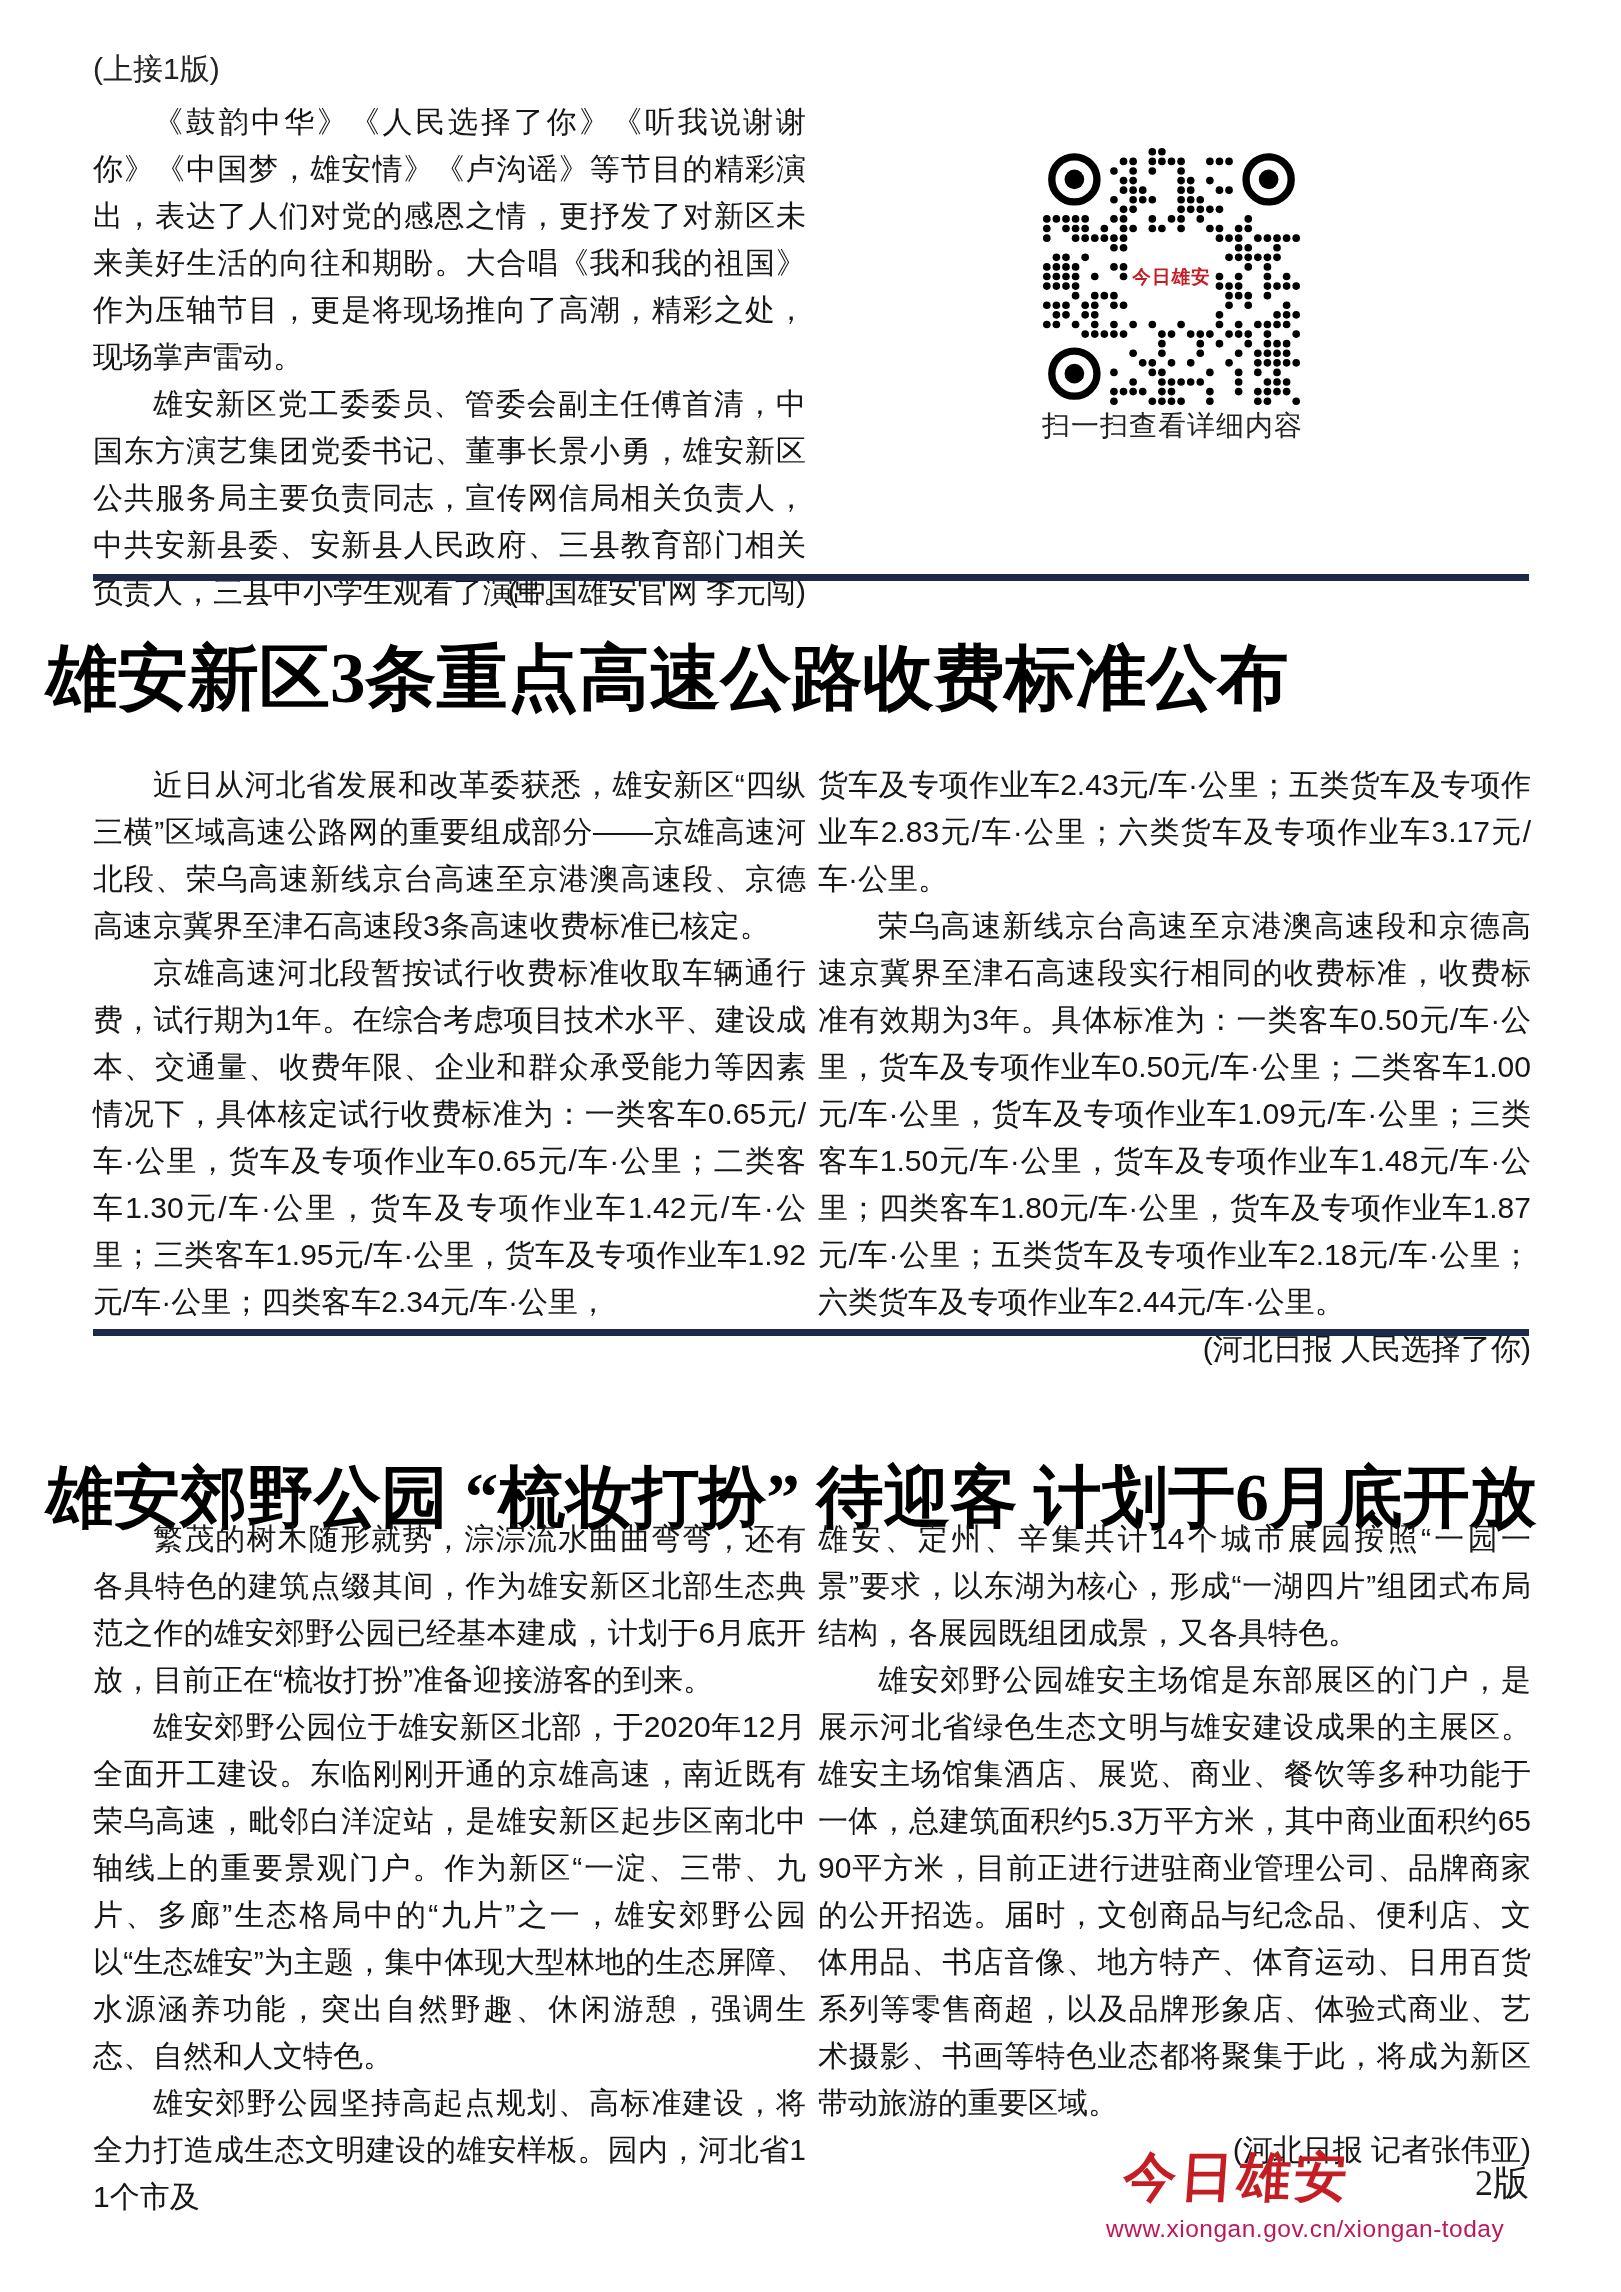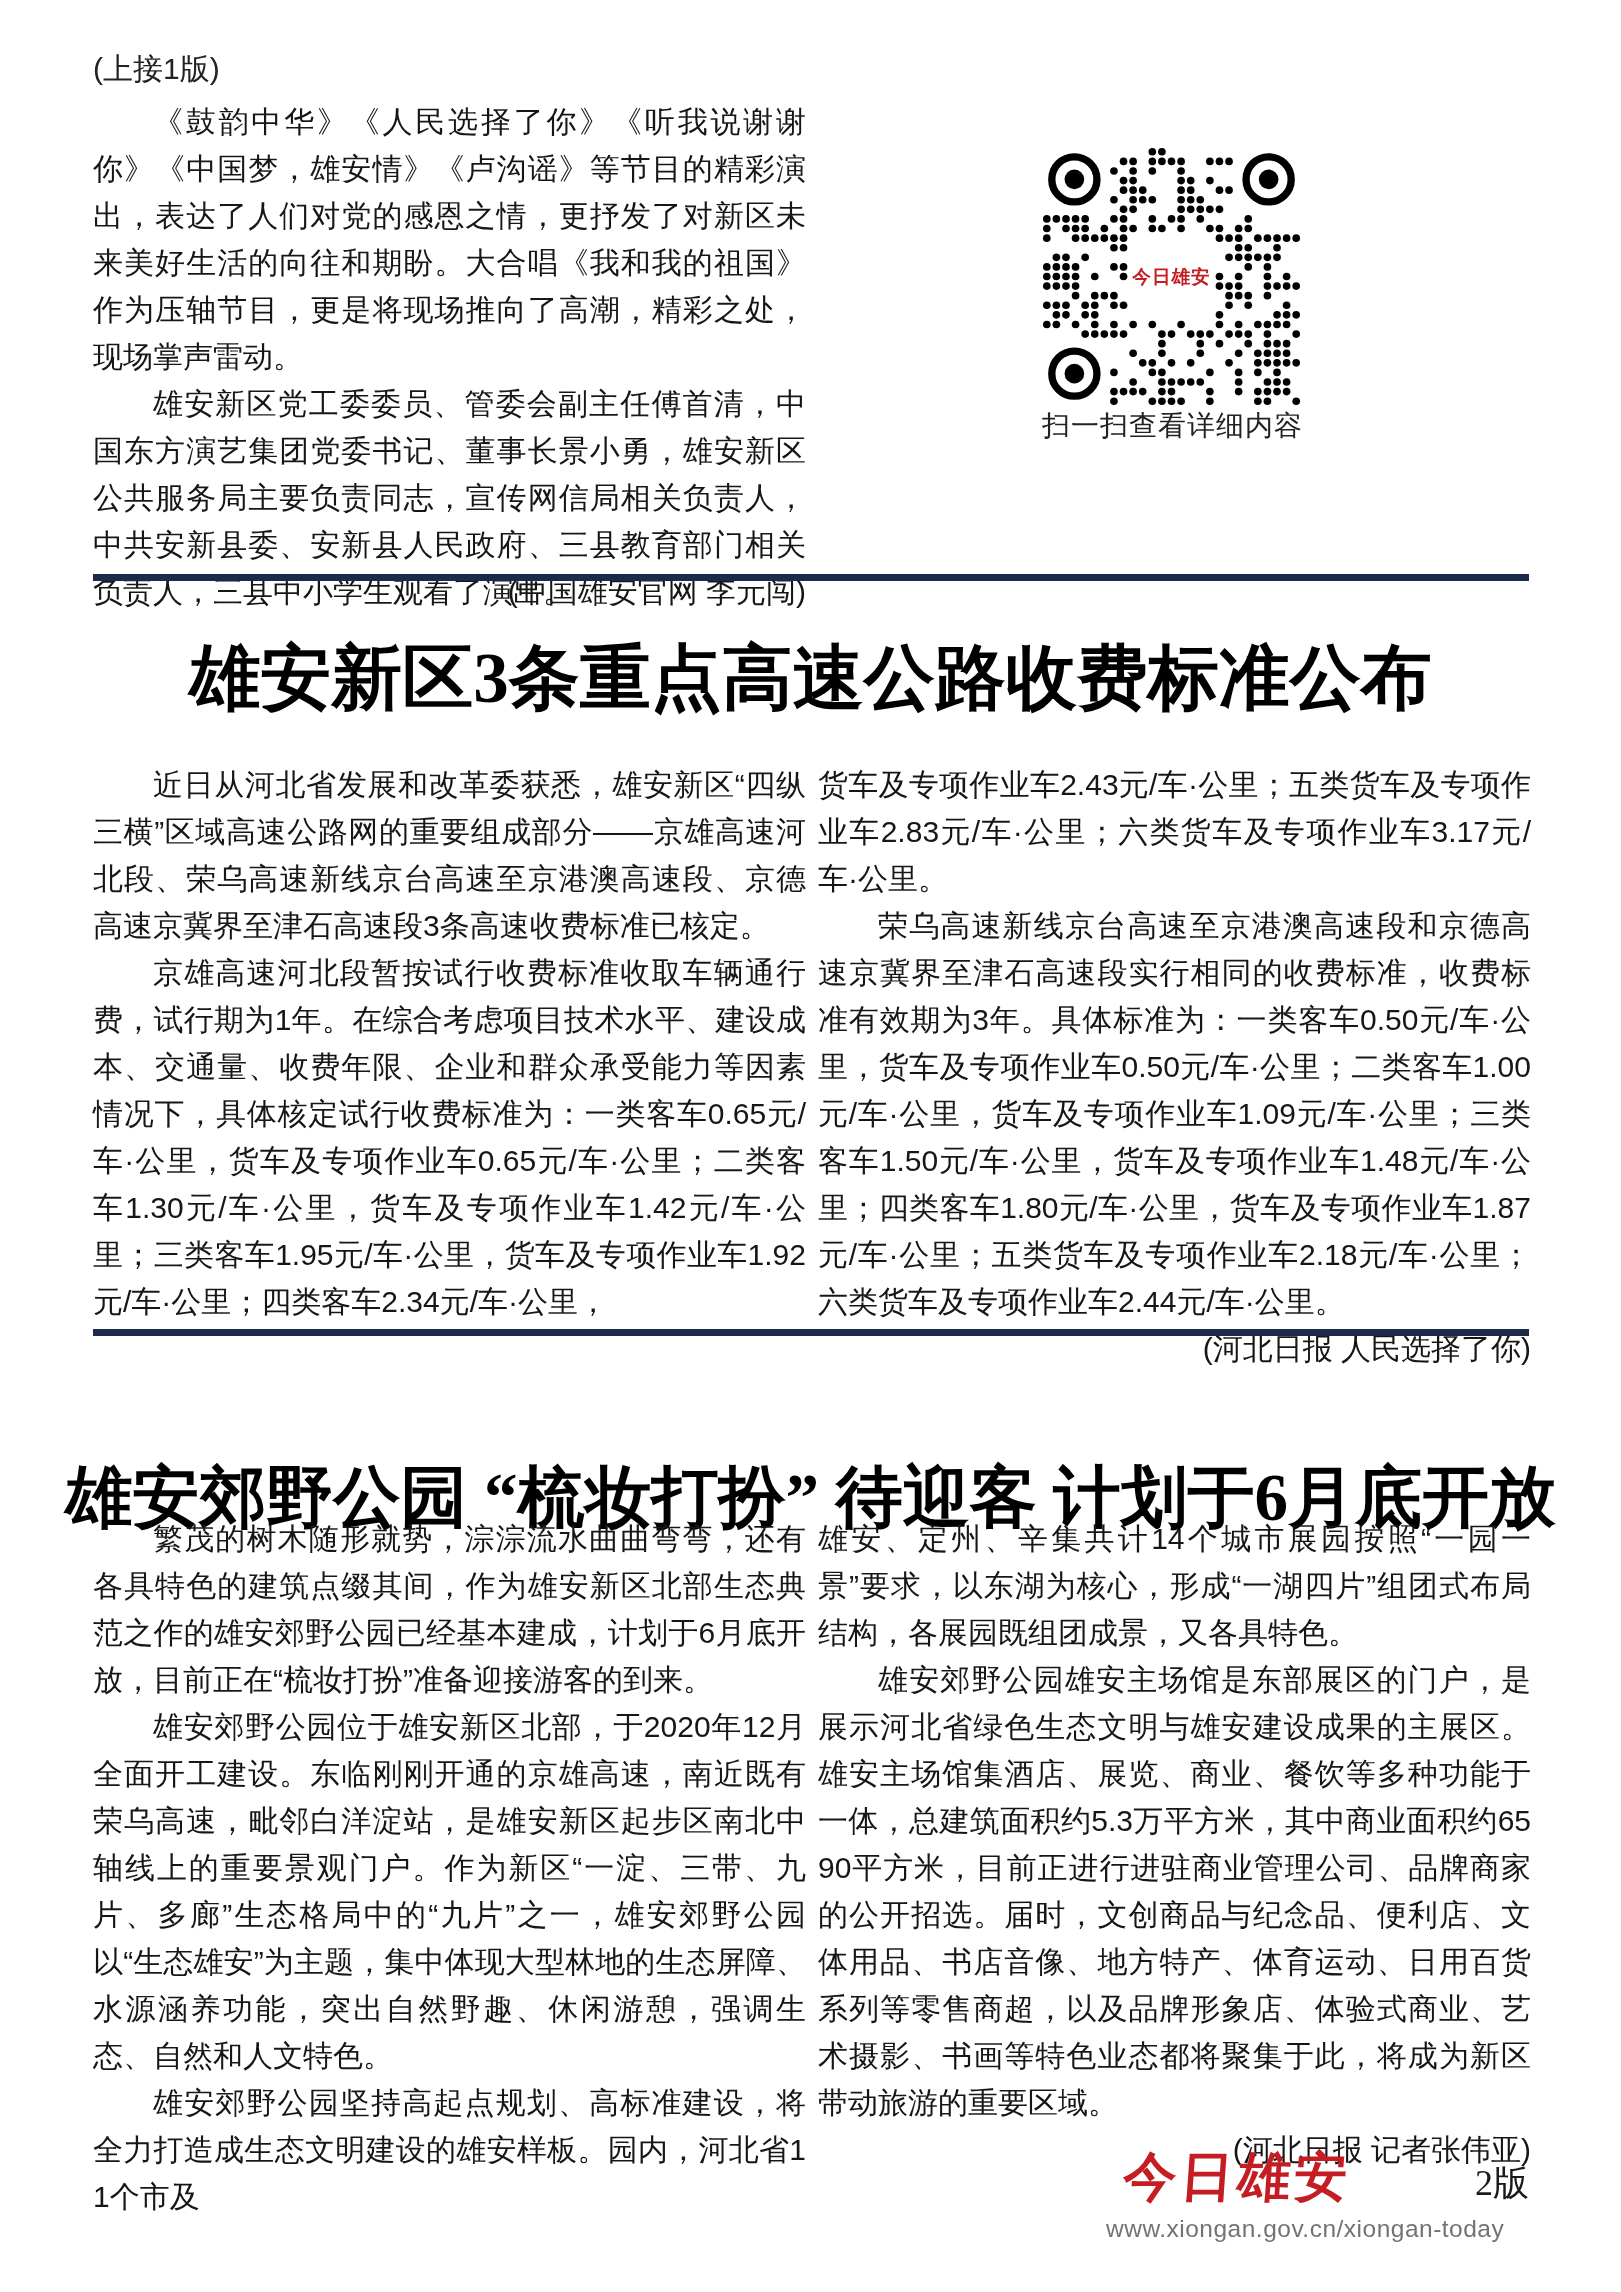--- a/index.html
+++ b/index.html
@@ -20,35 +20,35 @@
   .qr-block{position:absolute;left:1042px;top:147px;width:261px;}
   .qr-box{position:relative;width:259px;height:259px;}
   .qr-center-label{
     position:absolute;left:50%;top:50%;transform:translate(-50%,-50%);
     font-family:"Liberation Serif","DejaVu Serif",serif;font-weight:bold;
     font-size:18.6px;letter-spacing:1px;white-space:nowrap;
   }
   .qr-caption{margin-top:1px;font-size:28px;color:#222;text-align:center;letter-spacing:1px;}
   .rule{position:absolute;left:93px;width:1436px;height:6.9px;}
   .headline{
-    position:absolute;left:46px;width:1529px;text-align:center;
+    position:absolute;left:46px;width:1529px;text-align:left;
     font-family:"Liberation Serif","DejaVu Serif",serif;font-weight:600;
     color:#000;white-space:nowrap;
   }
   #headline-1{top:629px;font-size:71px;line-height:98px;}
   #headline-2{top:1448px;font-size:67px;line-height:98px;}
   .footer{position:absolute;left:1106px;top:2148px;width:423px;}
   .footer-row{display:flex;justify-content:space-between;align-items:flex-end;}
   .footer-logo{
     font-family:"Liberation Serif","DejaVu Serif",serif;font-weight:bold;
     font-size:53px;line-height:59px;letter-spacing:3.9px;transform:skewX(-4deg);
     padding-left:17.6px;
   }
   .page-num{font-family:"Liberation Serif","DejaVu Serif",serif;font-size:36px;color:#1a1a1a;line-height:47px;}
-  .footer-url{margin-top:7.8px;font-size:24.5px;color:#737373;letter-spacing:0.5px;white-space:nowrap;text-align:left;}
+  .footer-url{margin-top:7.8px;font-size:24.5px;color:#be185d;letter-spacing:0.5px;white-space:nowrap;text-align:left;}
 </style>
 </head>
 <body>
 
 <div id="page">
 
   <div class="note">(上接1版)</div>
 
   <div class="textcol" style="left:93px;top:98px;">
     <p>《鼓韵中华》《人民选择了你》《听我说谢谢你》《中国梦，雄安情》《卢沟谣》等节目的精彩演出，表达了人们对党的感恩之情，更抒发了对新区未来美好生活的向往和期盼。大合唱《我和我的祖国》作为压轴节目，更是将现场推向了高潮，精彩之处，现场掌声雷动。</p>

